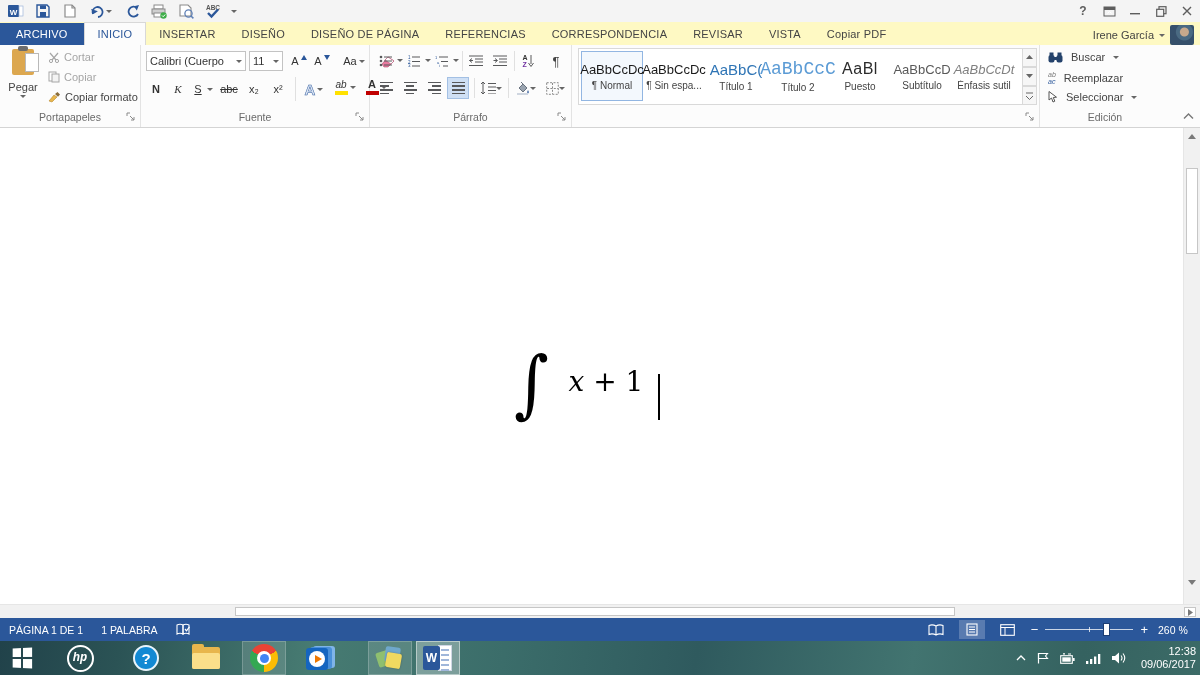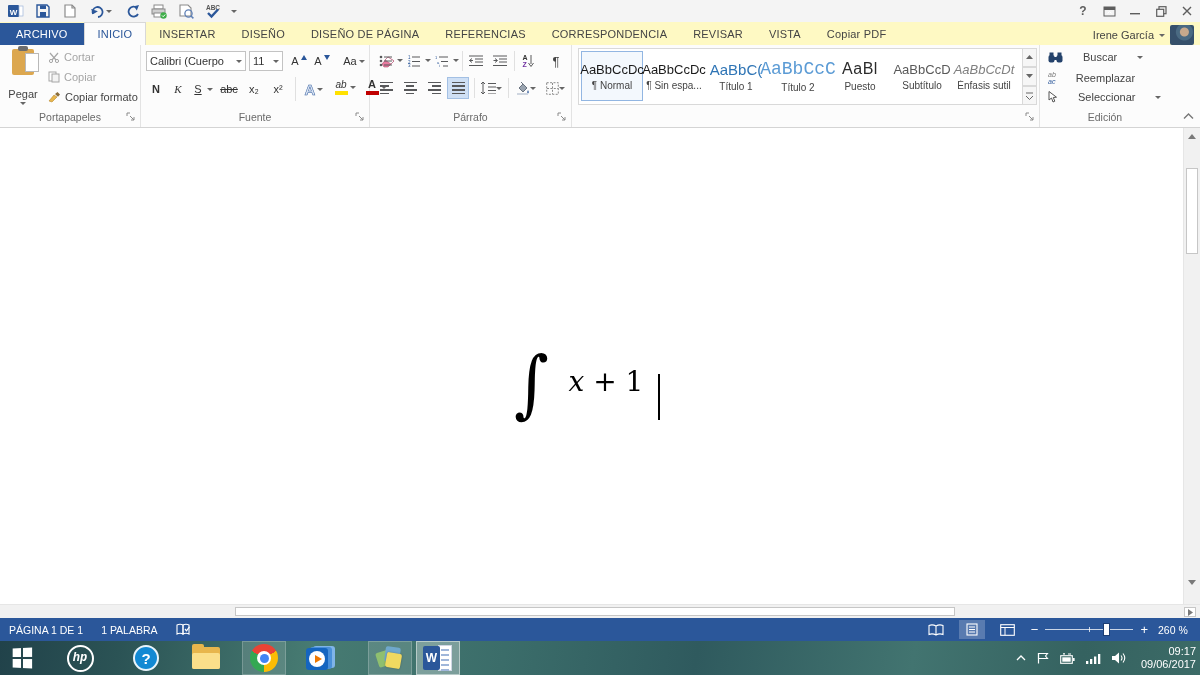--- a/index.html
+++ b/index.html
@@ -64,21 +64,21 @@
   .sname { font-size:10px; color:#444; white-space:nowrap; max-width:60px; overflow:hidden; }
   .sc-t1 .sprev { color:#2e74b5; font-size:15px; }
   .sc-t2 .sprev { color:#5b9bd5; font-size:18px;font-family:Liberation Mono, monospace; }
   .sc-pu .sprev { font-size:16px; color:#2b2b2b; font-weight:300; letter-spacing:.5px; }
   .sc-sub .sprev { color:#595959; }
   .sc-enf .sprev { color:#7f7f7f; font-style:italic; }
   .sscroll { position:absolute; right:2px; top:3px; width:15px; height:57px; display:flex; flex-direction:column; }
   .sscroll .sb { flex:1; border:1px solid #d9d9d9; background:#f6f6f6; display:flex; align-items:center; justify-content:center; color:#666; }
 
   
-  .erow { position:absolute; left:8px; display:flex; align-items:center; gap:20px; font-size:11px; color:#444; }
+  .erow { position:absolute; left:8px; display:flex; align-items:center; gap:8px; font-size:11px; color:#444; }
 
   
   .doc { position:absolute; top:128px; left:0; width:1184px; height:475px; background:#fff; }
   .equation { position:absolute; left:512px; top:215px; display:flex; align-items:center; font-family:"DejaVu Serif", serif; color:#000; }
   .integral { font-size:74px; line-height:80px; font-weight:400; margin-right:4px; transform:scaleX(.9); }
   .frac { display:inline-flex; flex-direction:column; align-items:center; font-size:28px; }
   .num { padding:0 14px 3px; }
   .den { border-top:2.5px solid #000; padding:2px 10px 0; }
   .mvar { font-style:italic; }
   .den sup { font-size:18px; vertical-align:6px; }
@@ -255,21 +255,21 @@
     <span class="avatar"></span>
   </div>
 
   <div class="ribbon">
 
     <div class="rgroup" style="left:0;width:141px">
       <div class="pastebig">
         <span class="clipb">
             <span class="paper"></span>
           </span>
-        <span style="margin-top:13px">Pegar</span>
+        <span style="margin-top:6px">Pegar</span>
         <span class="caret sm" style="margin-top:2px"></span>
       </div>
       <div class="rbtn gray" style="left:48px;top:6px">
         <svg width="12" height="11" viewBox="0 0 12 11">
             <path d="M2,1 L8,8 M10,1 L4,8" stroke="#a6a6a6" stroke-width="1.2"></path>
             <circle cx="3" cy="9" r="1.6" fill="none" stroke="#a6a6a6"></circle>
             <circle cx="9" cy="9" r="1.6" fill="none" stroke="#a6a6a6"></circle>
           </svg>
         <span>Cortar</span>
       </div>
@@ -740,17 +740,17 @@
             <rect x="8" y="3.5" width="2.3" height="7.5" fill="#fff"></rect>
             <rect x="12" y="1" width="2.3" height="10" fill="#fff"></rect>
           </svg>
         </span>
       <span>
           <svg width="14" height="12" viewBox="0 0 14 12">
             <path d="M0,4 h3 l4,-3.5 v11 L3,8 H0 z" fill="#fff"></path>
             <path d="M9,3.5 q2,2.5 0,5 M11,1.5 q3.5,4.5 0,9" stroke="#fff" fill="none" stroke-width="1.1"></path>
           </svg>
         </span>
-      <span class="clock"><span>09:17</span><br><span>09/06/2017</span></span>
+      <span class="clock"><span>12:38</span><br><span>09/06/2017</span></span>
     </div>
   </div>
 
 </div>
 
 </body></html>

